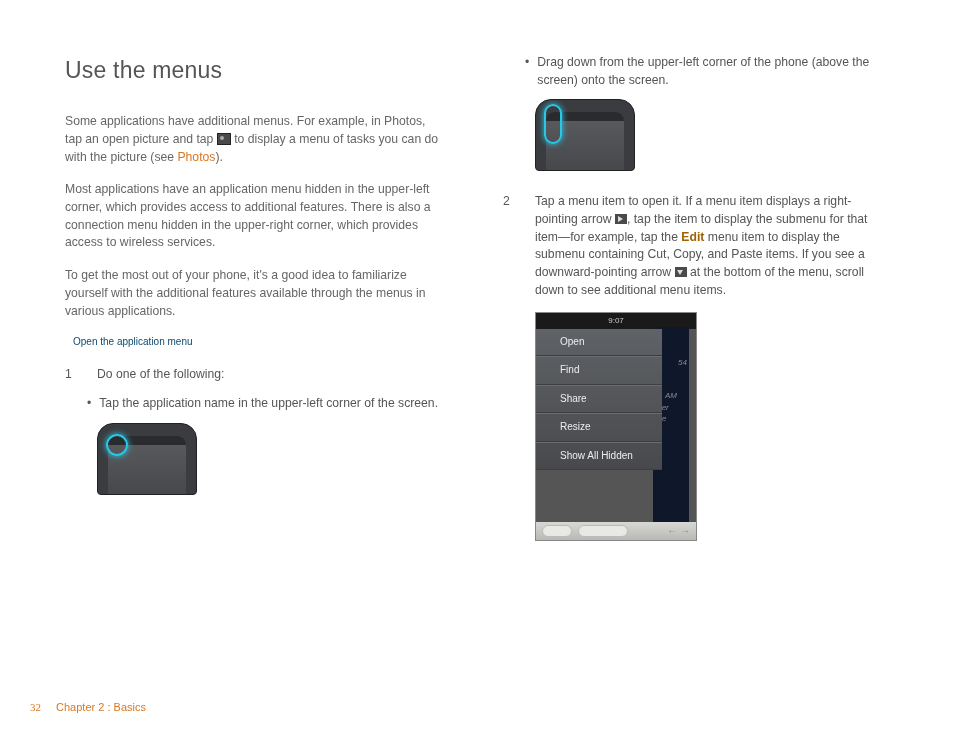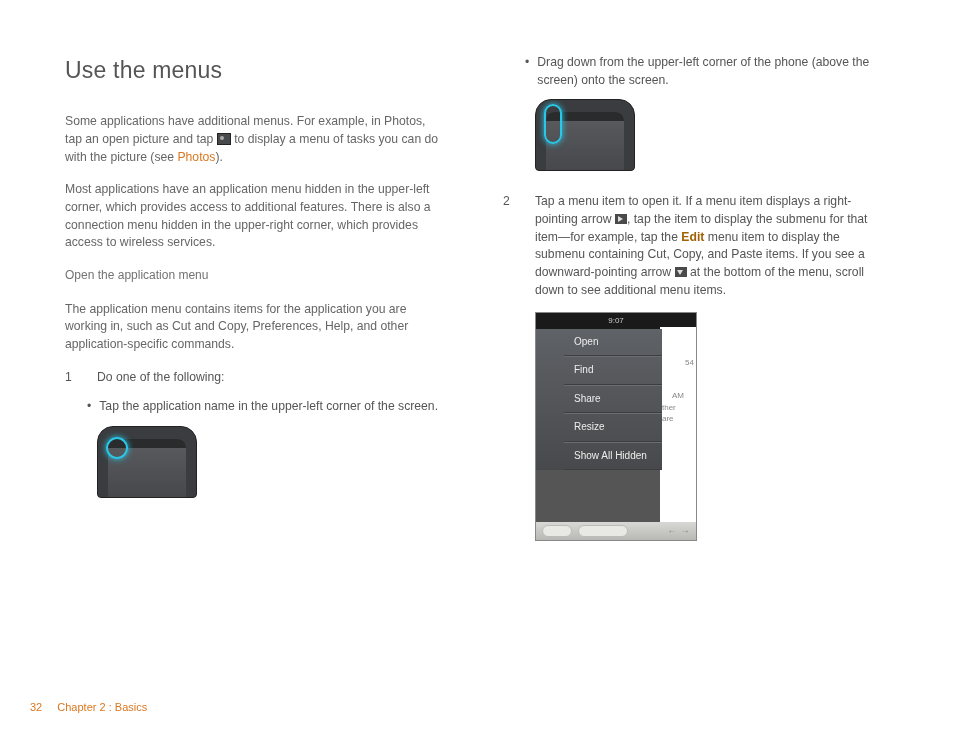--- a/index.html
+++ b/index.html
@@ -20,24 +20,25 @@
   }
   .col { width: 380px; }
   h1 {
     font-size: 23px;
     font-weight: 300;
     color: #555;
     margin-bottom: 26px;
     letter-spacing: 0.2px;
   }
   h2 {
-    font-size: 12px;
+    font-size: 10px;
     font-weight: 400;
-    color: #737373;
+    color: #0c4a6e;
     margin-bottom: 16px;
+    margin-left: 8px;
   }
   p { margin-bottom: 15px; color:#666; }
   .link { color: #d97720; cursor: pointer; }
   .inline-icon-image {
     display:inline-block; width:14px; height:12px;
     background:#48494b; border:1px solid #222; vertical-align:-2px;
     position:relative;
   }
   .inline-icon-image::after{
     content:""; position:absolute; width:4px; height:4px; background:#aaa;
@@ -96,27 +97,27 @@
   }
   .phone-shot .status {
     height:14px; background:#1a1a1a; display:flex;
     justify-content:center; align-items:center;
     padding:8px 4px; font-size:8px; color:#ccc;flex-direction:column;
   }
   .phone-shot .menu {
     background:linear-gradient(#5f6266,#48494c);
   }
   .phone-shot .menu-item {
-    padding:6px 10px; border-bottom:1px solid #3d3e40;
-    border-top:1px solid #6a6c6f; font-size:10px; color:#eee;margin-left:28px;
+    padding:6px 24px; border-bottom:1px solid #3d3e40;
+    border-top:1px solid #6a6c6f; font-size:10px; color:#eee;
   }
   .phone-shot .menu-item:first-child{ border-top:none; }
   .phone-shot .behind {
-    position:absolute; top:14px; bottom:0; right:0; width:36px;
-    background:#ffffff; color:#888; font-size:8px; padding:30px 2px;
+    position:absolute; top:14px; bottom:0; right:7px; width:36px;
+    background:#0f172a; color:#888; font-size:8px; padding:30px 2px;font-style:italic;
   }
   .phone-shot .bottom-bar{
     position:absolute; bottom:0; left:0; right:0; height:18px;
     background:linear-gradient(#d8d8d6,#b8b8b4);
     display:flex; gap:6px; align-items:center; padding-left:6px;
   }
   .phone-shot .bottom-bar .chip{
     background:#e8e8e4; border:1px solid #bbb; border-radius:6px;
     height:12px; width:30px;
   }
@@ -126,40 +127,40 @@
   .sig-bars span:nth-child(2){height:4px}
   .sig-bars span:nth-child(3){height:5px}
   .sig-bars span:nth-child(4){height:6px}
   .batt{ width:12px; height:6px; border:1px solid #ccc; margin-left:2px; position:relative;}
   .batt::after{content:"";position:absolute;right:-2px;top:1px;width:1px;height:2px;background:#ccc;}
 
   .footer {
     position:absolute; left:30px; bottom:22px;
     color:#d97720; font-size:11px;
   }
-  .footer .pg { margin-right:12px; }
+  .footer .pg { margin-right:12px;font-family:Liberation Serif, serif; }
 </style>
 </head>
 <body>
 
 <div class="page">
   <div class="col">
     <h1>Use the menus</h1>
     <p>
       <span>Some applications have additional menus. For example, in Photos, tap an open picture and tap </span>
       <span class="inline-icon-image"></span>
       <span> to display a menu of tasks you can do with the picture (see </span><span class="link">Photos</span><span>).</span>
     </p>
 
     <p>Most applications have an application menu hidden in the upper-left corner, which provides access to additional features. There is also a connection menu hidden in the upper-right corner, which provides access to wireless services.</p>
 
+    <p>To get the most out of your phone, it's a good idea to familiarize yourself with the additional features available through the menus in various applications.</p>
 
     <h2>Open the application menu</h2>
 
-    <p>The application menu contains items for the application you are working in, such as Cut and Copy, Preferences, Help, and other application-specific commands.</p>
 
     <div class="step-row">
       <div class="step-num">1</div>
       <div class="step-body">Do one of the following:</div>
     </div>
 
     <div class="bullet-row">
       <div class="bullet-dot">•</div>
       <div>Tap the application name in the upper-left corner of the screen.</div>
     </div>

